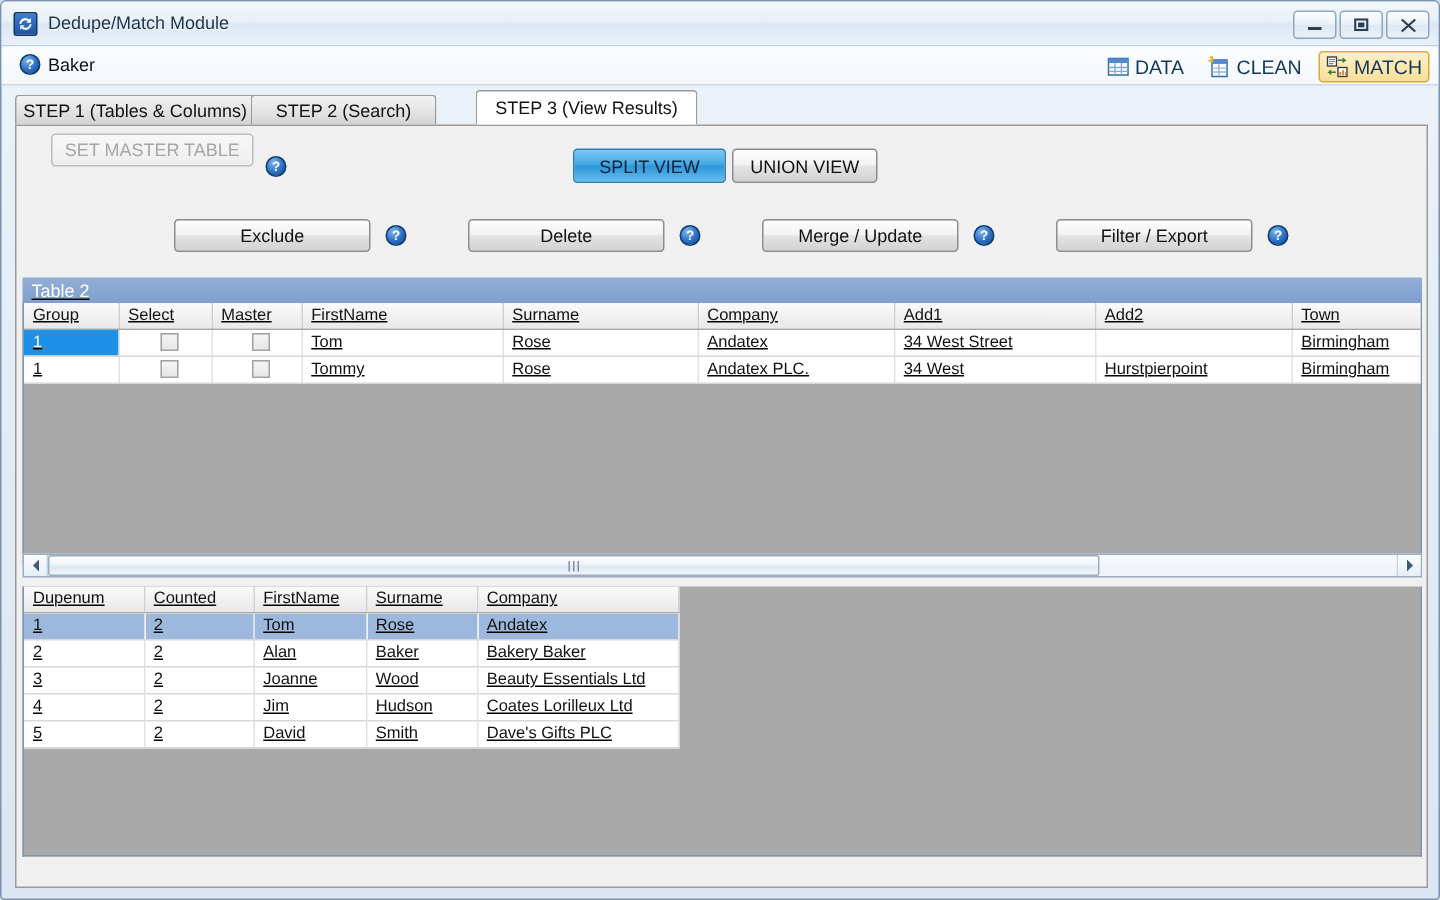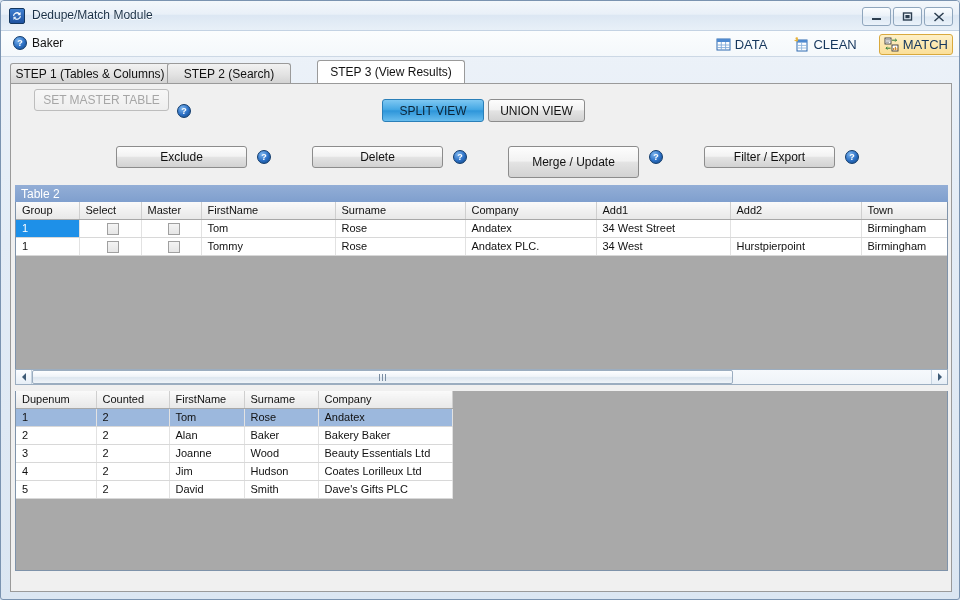--- a/index.html
+++ b/index.html
@@ -75,21 +75,21 @@
     width: 14px; height: 14px; border-radius: 50%;
     background: radial-gradient(circle at 35% 28%, #7db6ef 0%, #2b6fc4 55%, #14477f 100%);
     border: 1px solid #0f3a6b;
     color: #fff; font-size: 9px; font-weight: bold;
     display: flex; align-items: center; justify-content: center;
     line-height: 1;
   }
 
   .modenav {
     position: absolute; right: 6px; top: 3px;
-    display: flex; align-items: center; gap: 17px;
+    display: flex; align-items: center; gap: 6px;
   }
   .modeitem {
     display: flex; align-items: center; gap: 4px;
     padding: 2px 4px;
     font-size: 13px; color: #15365c;
     border: 1px solid transparent;
     border-radius: 3px;
   }
   .modeitem.active {
     background: linear-gradient(to bottom, #fdf0c8, #fbdf98);
@@ -154,21 +154,21 @@
   .helpdot {
     width: 14px; height: 14px; border-radius: 50%;
     background: radial-gradient(circle at 35% 28%, #7db6ef 0%, #2b6fc4 55%, #14477f 100%);
     border: 1px solid #0f3a6b;
     color: #fff; font-size: 9px; font-weight: bold;
     display: flex; align-items: center; justify-content: center;
     line-height: 1;
   }
 
   
-  .panel { position: absolute; }
+  .panel { position: absolute; text-decoration: underline; }
   .panel-title {
     height: 17px;
     display: flex; align-items: center;
     padding-left: 6px;
     font-size: 12px; font-weight: bold; color: #ffffff;
   }
   .panel-title.t2 {
     background: linear-gradient(to bottom, #93aed6 0%, #7f9fce 100%);
     font-weight: normal;
   }
@@ -373,21 +373,21 @@
     <div class="btn" style="position:absolute; left:105px; top:62px; width:131px; height:22px;">
       <span>Exclude</span>
     </div>
     <span class="helpdot" style="position:absolute; left:246px; top:66px;">?</span>
 
     <div class="btn" style="position:absolute; left:301px; top:62px; width:131px; height:22px;">
       <span>Delete</span>
     </div>
     <span class="helpdot" style="position:absolute; left:442px; top:66px;">?</span>
 
-    <div class="btn" style="position:absolute; left:497px; top:62px; width:131px; height:32px;">
+    <div class="btn" style="position:absolute; left:497px; top:62px; width:131px; height:22px;">
       <span>Merge / Update</span>
     </div>
     <span class="helpdot" style="position:absolute; left:638px; top:66px;">?</span>
 
     <div class="btn" style="position:absolute; left:693px; top:62px; width:131px; height:22px;">
       <span>Filter / Export</span>
     </div>
     <span class="helpdot" style="position:absolute; left:834px; top:66px;">?</span>
 
     <div class="panel" style="left:4px; top:101px; width:933px; height:190px;">

